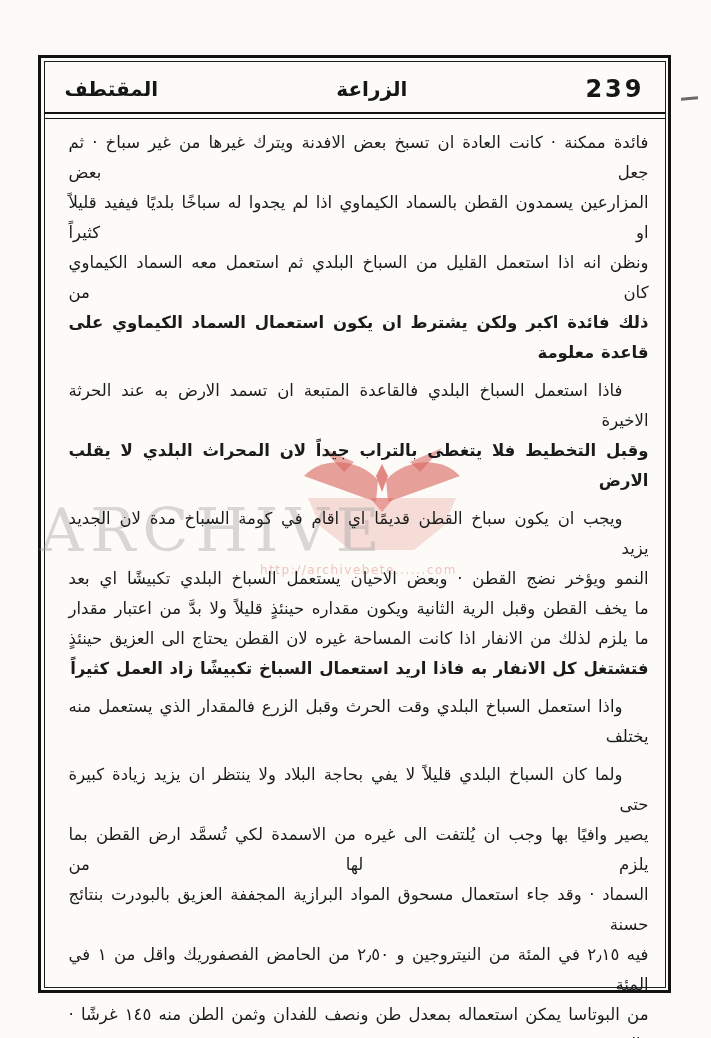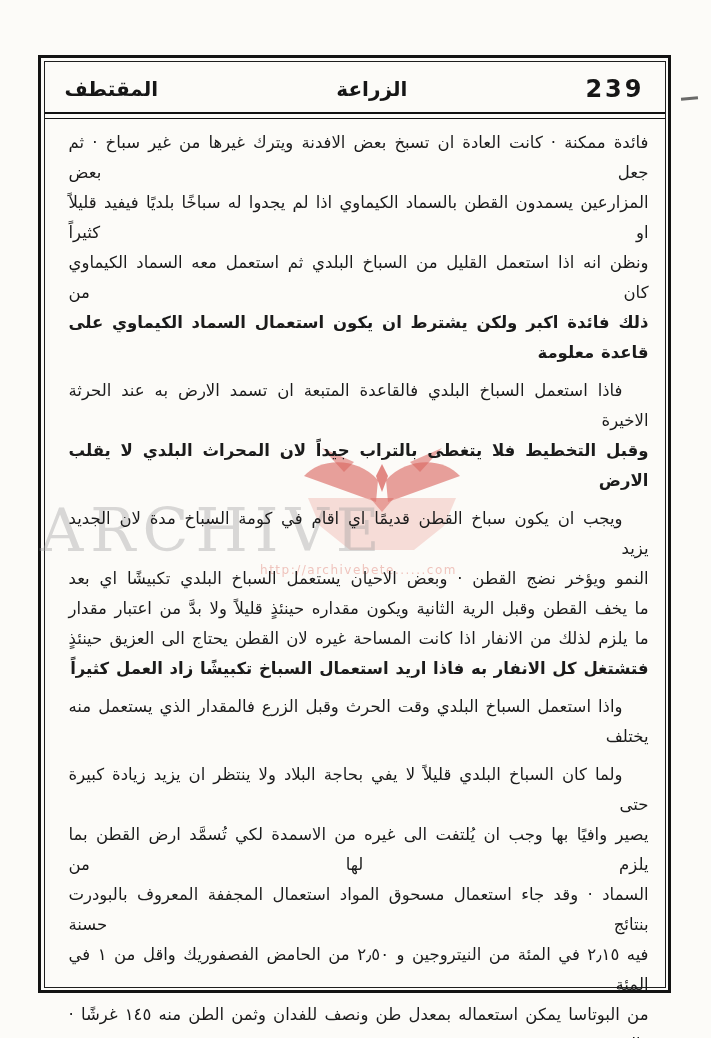--- a/index.html
+++ b/index.html
@@ -108,21 +108,21 @@
             <div class="line">ما يخف القطن وقبل الرية الثانية ويكون مقداره حينئذٍ قليلاً ولا بدَّ من اعتبار مقدار</div>
             <div class="line">ما يلزم لذلك من الانفار اذا كانت المساحة غيره لان القطن يحتاج الى العزيق حينئذٍ</div>
             <div class="line end">فتشتغل كل الانفار به فاذا اريد استعمال السباخ تكبيشًا زاد العمل كثيراً</div>
           </div>
           <div class="para">
             <div class="line indent">واذا استعمل السباخ البلدي وقت الحرث وقبل الزرع فالمقدار الذي يستعمل منه يختلف</div>
           </div>
           <div class="para">
             <div class="line indent">ولما كان السباخ البلدي قليلاً لا يفي بحاجة البلاد ولا ينتظر ان يزيد زيادة كبيرة حتى</div>
             <div class="line">يصير وافيًا بها وجب ان يُلتفت الى غيره من الاسمدة لكي تُسمَّد ارض القطن بما يلزم لها من</div>
-            <div class="line">السماد · وقد جاء استعمال مسحوق المواد استعمال المجففة المعروف بالبودرت بنتائج حسنة</div>
+            <div class="line">السماد · وقد جاء استعمال مسحوق المواد البرازية المجففة العزيق بالبودرت بنتائج حسنة</div>
             <div class="line">فيه ٢٫١٥ في المئة من النيتروجين و ٢٫٥٠ من الحامض الفصفوريك واقل من ١ في المئة</div>
             <div class="line">من البوتاسا يمكن استعماله بمعدل طن ونصف للفدان وثمن الطن منه ١٤٥ غرشًا · والنوع</div>
           </div>
         </div>
 
     </div>
   </div>
 
   <div class="edge-dash"></div>
 </div>

